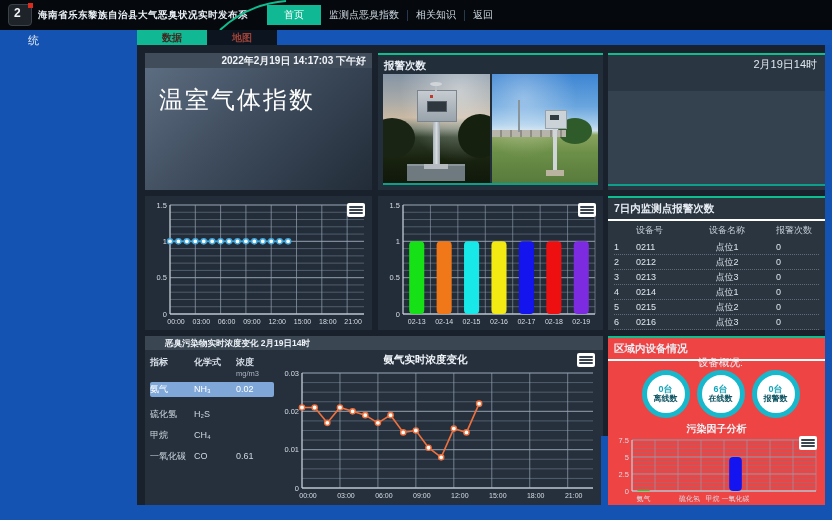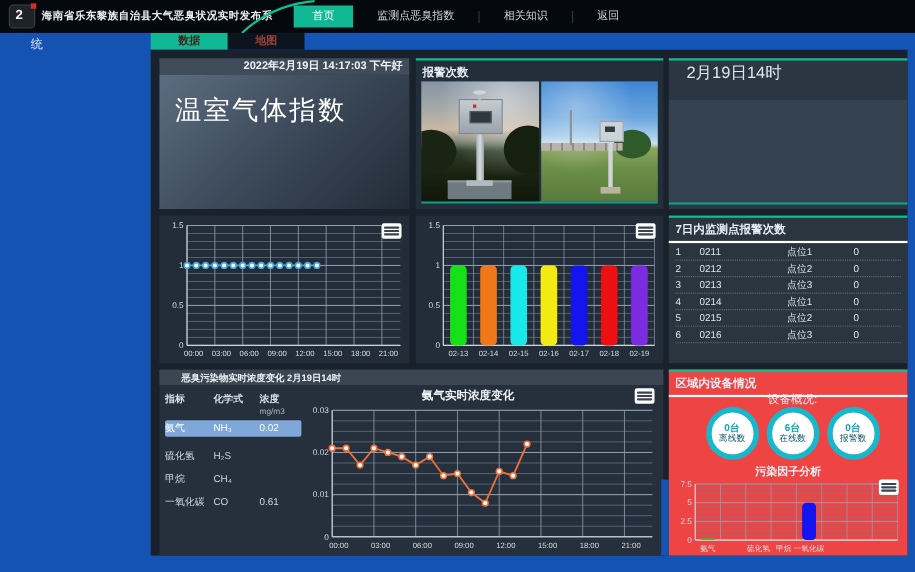--- a/index.html
+++ b/index.html
@@ -10,21 +10,21 @@
     -webkit-font-smoothing:antialiased;
   }
   
   #topbar{position:absolute;left:0;top:0;width:832px;height:30px;background:#05090e;z-index:30;}
   #logo{position:absolute;left:8px;top:4px;width:22px;height:20px;background:#1d2328;border:1px solid #3a4148;border-radius:4px;}
   #logo .glyph{position:absolute;left:5px;top:1px;color:#f2f4f6;font-size:12px;font-weight:bold;}
   #logo .reddot{position:absolute;right:-2px;top:-2px;width:5px;height:5px;background:#d92b1e;}
   #app-title{position:absolute;left:38px;top:0;height:30px;line-height:30px;color:#e9eff5;font-size:9.5px;font-weight:bold;letter-spacing:.5px;white-space:nowrap;}
   #swoosh{position:absolute;left:218px;top:0;}
   #main-nav{position:absolute;left:267px;top:5px;height:20px;display:flex;align-items:center;}
-  .nav-item{padding:0 22px;height:20px;line-height:20px;color:#ccd6de;font-size:10px;cursor:pointer;white-space:nowrap;}
+  .nav-item{padding:0 8px;height:20px;line-height:20px;color:#ccd6de;font-size:10px;cursor:pointer;white-space:nowrap;}
   .nav-item.active{background:#10b893;color:#fff;padding:0 17px;}
   .nav-sep{width:1px;height:11px;background:#26394e;}
   
   #title-wrap-char{position:absolute;left:28px;top:33px;color:#e8eef4;font-size:11px;z-index:5;}
   
   #tabrow{position:absolute;left:137px;top:30px;height:15px;width:695px;display:flex;z-index:25;}
   .tab{width:70px;height:15px;line-height:15px;text-align:center;font-size:10px;font-weight:bold;cursor:pointer;}
   .tab.active{background:#10b893;color:#45251f;}
   .tab.idle{background:#0c141f;color:#9c4136;}
   #tabrow .rest{flex:1;background:#1455b5;}
@@ -59,21 +59,21 @@
   #photo2::before{content:"";position:absolute;inset:0;background:radial-gradient(ellipse at 30% 22%,rgba(255,255,255,.35),transparent 50%);}
   .tree2{position:absolute;right:6px;top:44px;width:34px;height:26px;border-radius:50%;background:#2f5b2b;}
   .wall2{position:absolute;left:0;top:56px;width:70%;height:7px;background:repeating-linear-gradient(90deg,#b7b4ac 0 8px,#8f8d86 8px 10px);}
   .mast2{position:absolute;left:26px;top:26px;width:2px;height:32px;background:#8a949b;}
   .pole2{position:absolute;left:58%;top:52px;width:4px;height:46px;background:#cfd5d9;}
   .box2{position:absolute;left:58%;top:36px;width:20px;height:17px;margin-left:-8px;background:linear-gradient(180deg,#dde2e6,#aeb7bе);background-color:#ccd3d8;border:1px solid #98a1a8;}
   .box2 .screen{position:absolute;left:4px;top:4px;width:9px;height:5px;background:#333b42;}
   .base2{position:absolute;left:58%;top:96px;width:18px;height:6px;margin-left:-7px;background:#b9b39f;}
   
   #panelC{left:471px;top:8px;width:217px;height:137px;background:#2a3642;}
-  #panelC .sub{color:#dfe7ee;font-size:15px;text-align:left;padding:2px 8px 3px 16px;}
+  #panelC .sub{color:#dfe7ee;font-size:11px;text-align:right;padding:2px 8px 3px 16px;}
   #panelC .body{position:absolute;left:0;right:0;top:36px;bottom:4px;background:#34414e;border-bottom:2px solid #0e9f8a;}
   
   #panelD{left:8px;top:151px;width:227px;height:134px;background:#232d3a;}
   #panelE{left:241px;top:151px;width:225px;height:134px;background:#232d3a;}
   .toolbox{position:absolute;width:18px;height:14px;background:#ffffff;border-radius:2px;display:flex;flex-direction:column;justify-content:space-evenly;padding:2px;box-sizing:border-box;cursor:pointer;z-index:3;}
   .toolbox span{display:block;height:2px;background:#3a4450;border-radius:1px;}
   
   #panelF{left:471px;top:151px;width:217px;height:134px;background:#2a3540;}
   #alarm-table{position:absolute;left:6px;right:6px;top:24px;font-size:9px;color:#dfe6ed;}
   #alarm-table .hrow{display:flex;color:#c3cdd8;padding:2px 0 3px 0;}
@@ -95,21 +95,21 @@
   #odor-table .row.sel{background:#7fa8d9;color:#ffffff;border-radius:2px;}
   .mt4{margin-top:4px;} .mt10{margin-top:10px;} .mt6{margin-top:6px;}
   #nh3-title{position:absolute;left:130px;right:27px;top:17px;text-align:center;color:#eef3f7;font-size:10.5px;font-weight:bold;}
   
   #panelI{left:471px;top:291px;width:217px;height:169px;background:#ef4444;}
   #dev-row{position:absolute;left:0;top:18px;width:100%;height:62px;display:flex;align-items:center;flex-direction:column;}
   #dev-label{color:#e8eef4;font-size:10.5px;margin-left:8px;white-space:nowrap;}
   #circles{display:flex;gap:7px;margin-left:8px;}
   .stat-circle{width:38px;height:38px;border-radius:50%;border:5px solid #17b8cc;background:#ffffff;display:flex;flex-direction:column;align-items:center;justify-content:center;}
   .stat-circle .v{color:#12a3b8;font-size:9px;font-weight:bold;line-height:10px;}
-  .stat-circle .l{color:#0d5361;font-size:8px;font-weight:normal;line-height:10px;}
+  .stat-circle .l{color:#0d5361;font-size:8px;font-weight:bold;line-height:10px;}
   #factor-title{position:absolute;left:0;top:84px;width:100%;text-align:center;color:#eef3f7;font-size:10px;font-weight:bold;}
   
   #blue-gap{position:absolute;left:464px;top:391px;width:7px;height:69px;background:#1553b3;}
   svg text{font-family:"Liberation Sans","DejaVu Sans",sans-serif;}
 </style>
 </head>
 <body>
 
 <div id="topbar">
   <div id="logo">
@@ -303,20 +303,26 @@
     <div class="toolbox" style="right:7px;top:7px;">
         <span></span>
         <span></span>
         <span></span>
       </div>
   </div>
 
   <div id="panelF" class="panel green-top">
     <div class="panel-title underline">7日内监测点报警次数</div>
     <div id="alarm-table">
+      <div class="hrow">
+        <div class="c-idx"></div>
+        <div class="c-dev">设备号</div>
+        <div class="c-name">设备名称</div>
+        <div class="c-cnt">报警次数</div>
+      </div>
       <div class="row">
           <div class="c-idx">1</div>
           <div class="c-dev">0211</div>
           <div class="c-name">点位1</div>
           <div class="c-cnt">0</div>
         </div>
       <div class="row">
           <div class="c-idx">2</div>
           <div class="c-dev">0212</div>
           <div class="c-name">点位2</div>

